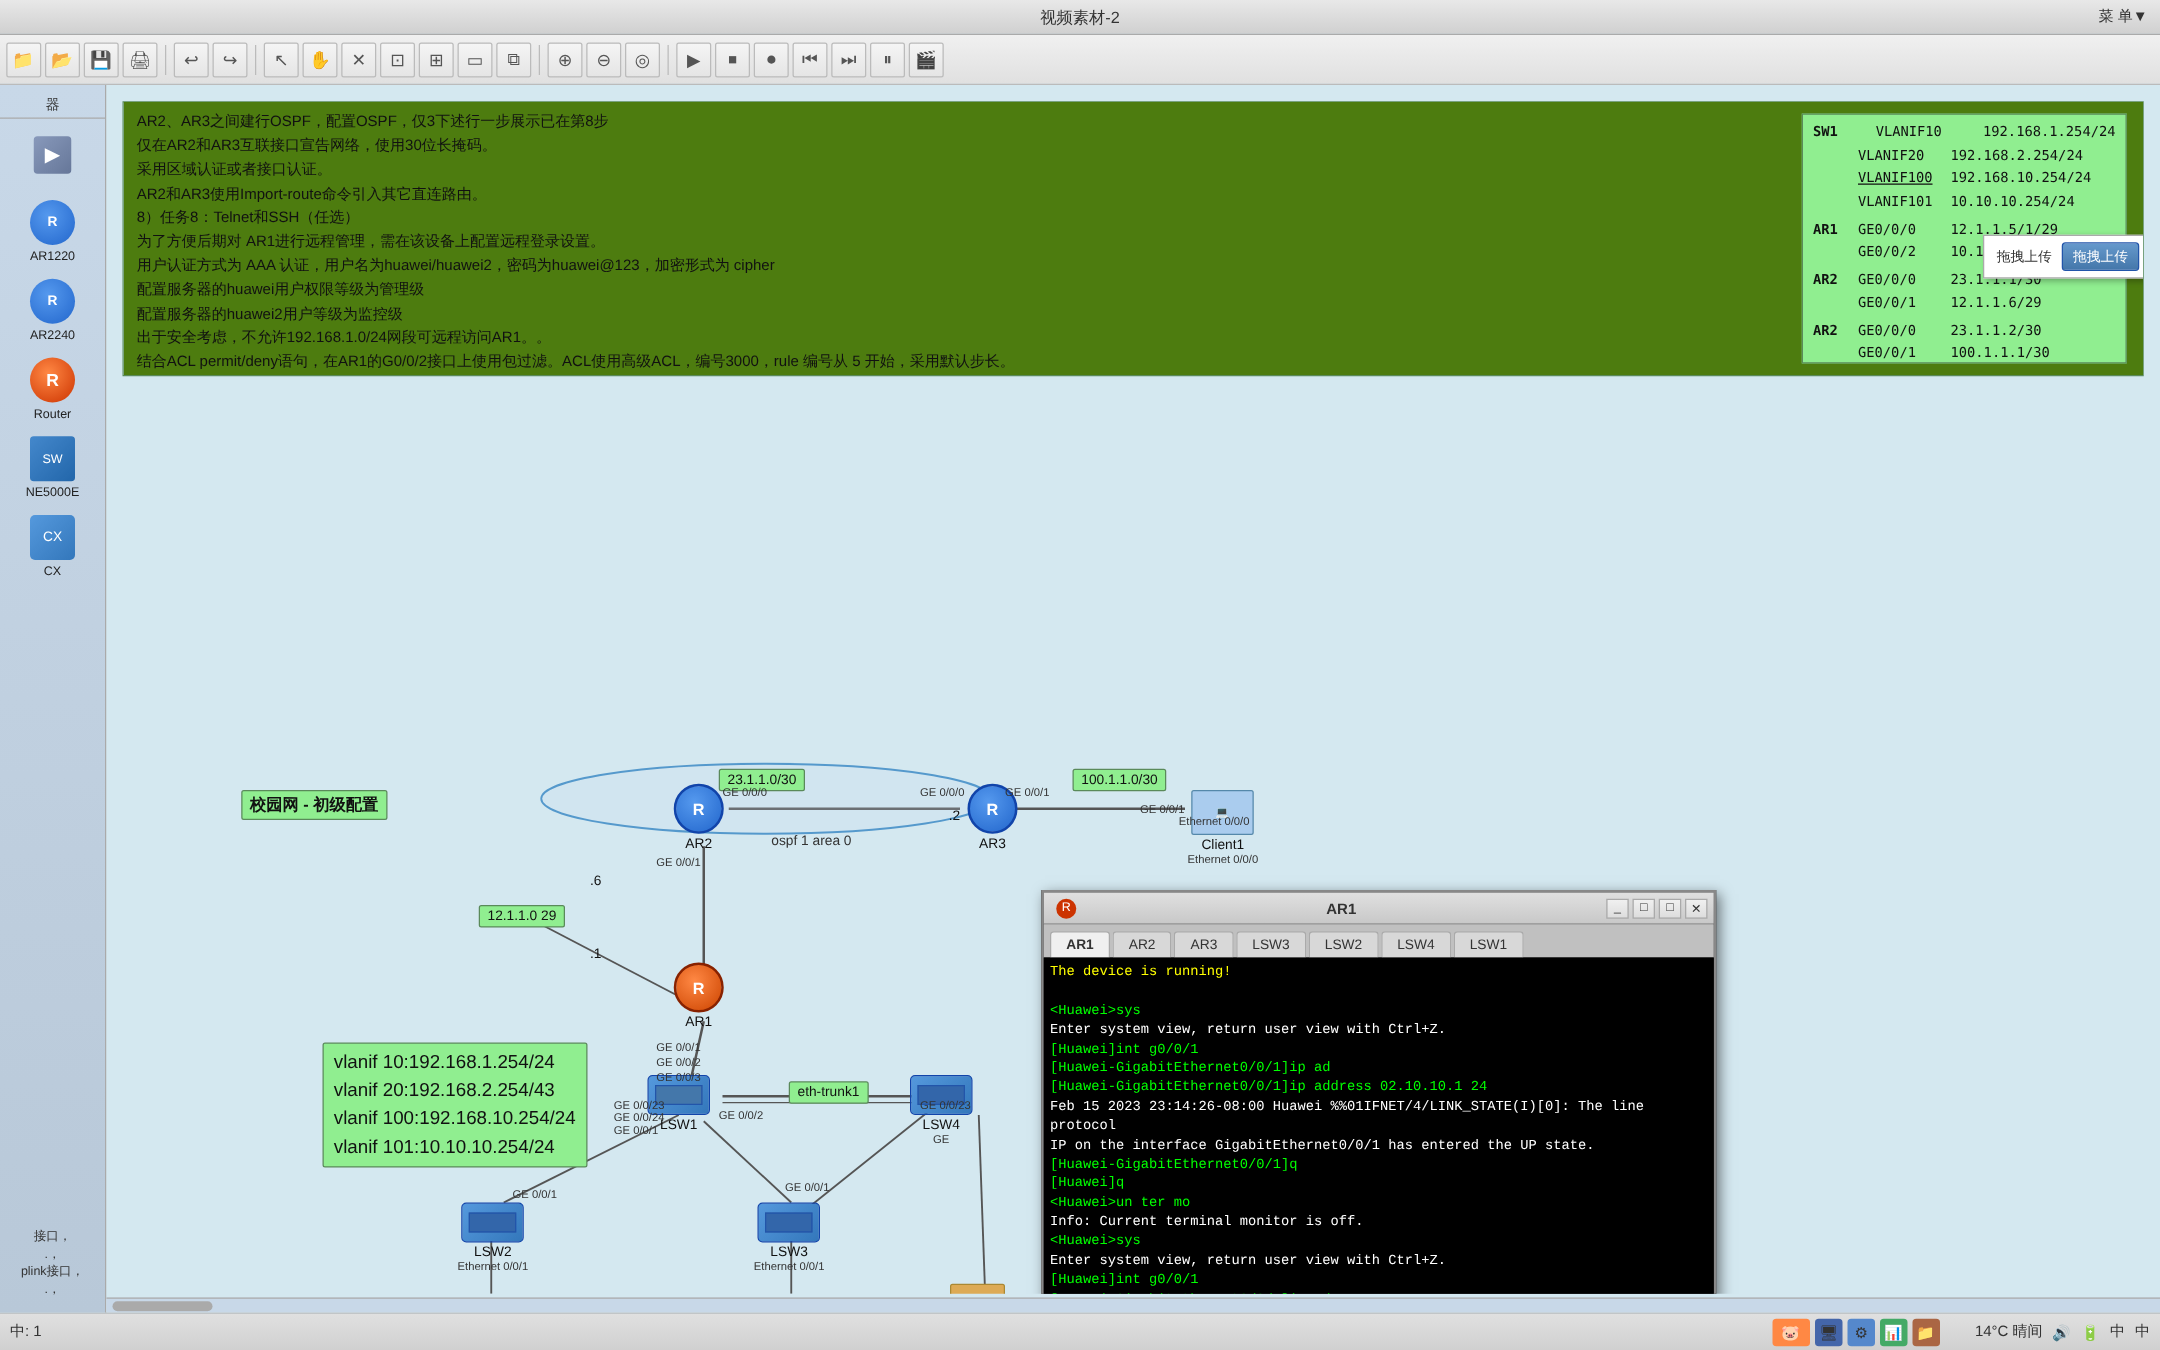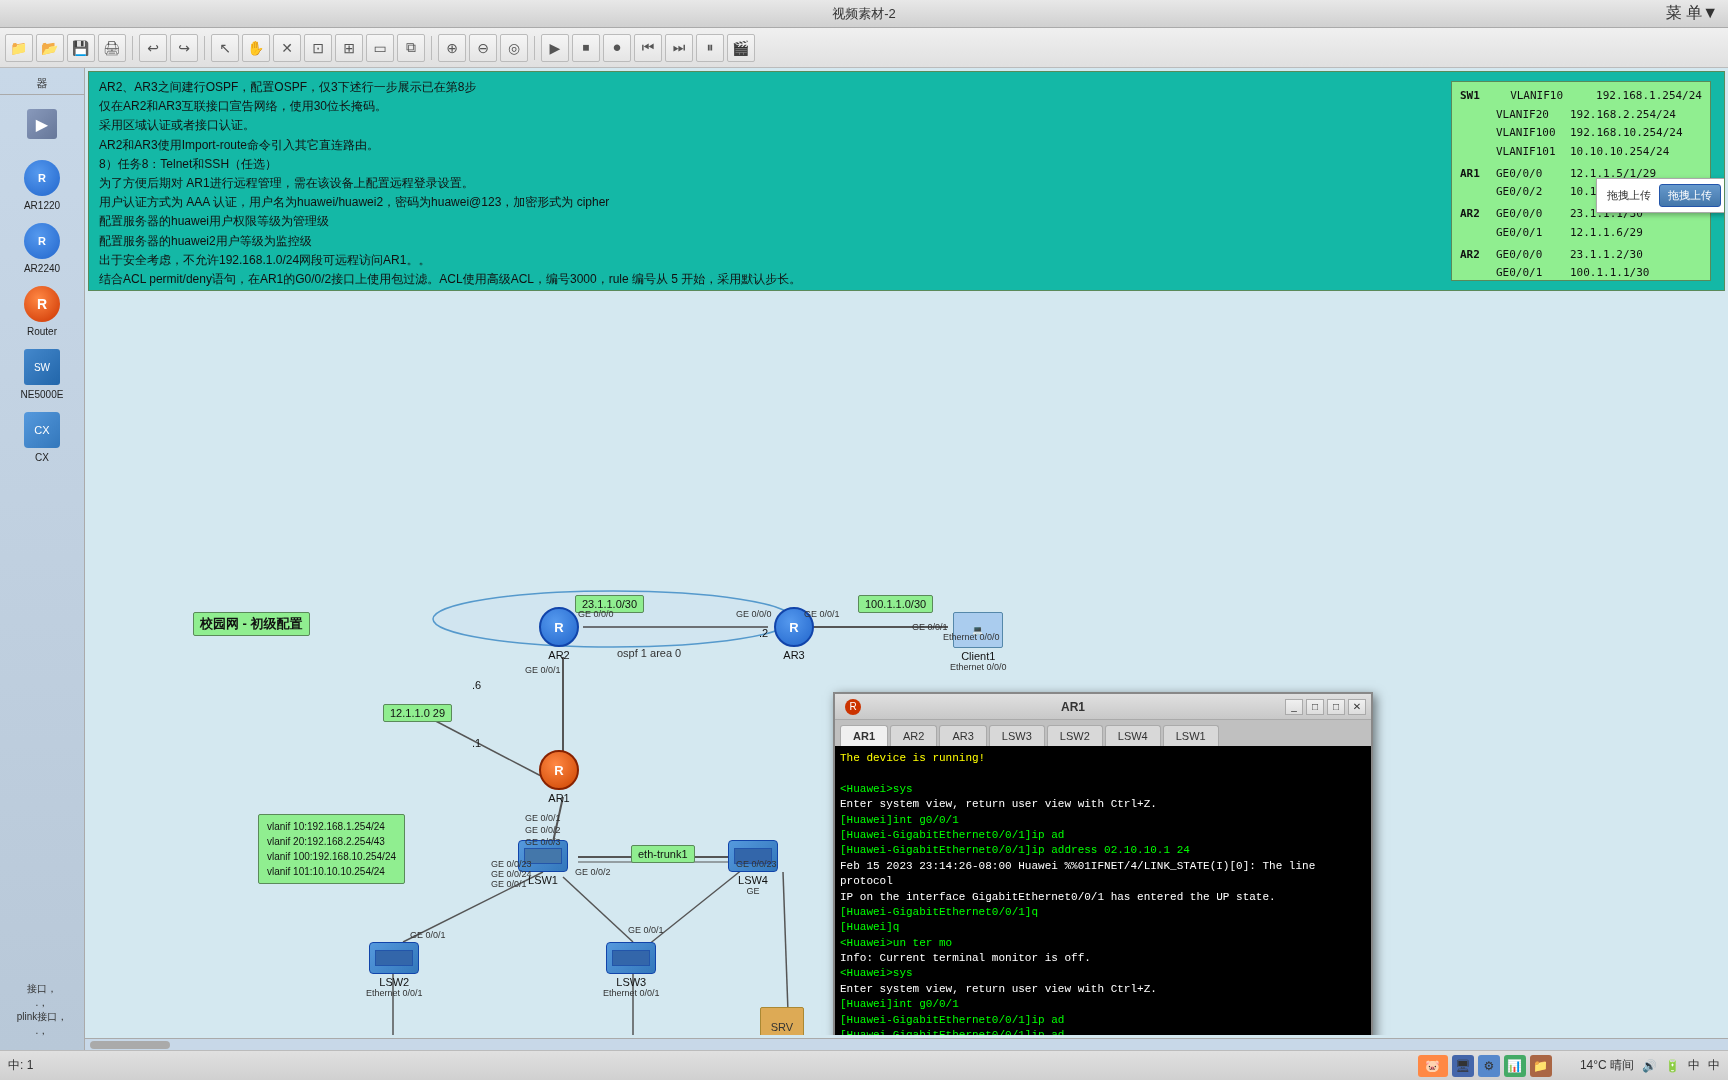--- a/index.html
+++ b/index.html
@@ -5,21 +5,21 @@
     * { margin: 0; padding: 0; box-sizing: border-box; }
     body { width: 1728px; height: 1080px; overflow: hidden; background: #d4e8f0; font-family: 'SimSun', 'Microsoft YaHei', Arial, sans-serif; font-size: 12px; }
 
     
     .title-bar {
       width: 100%; height: 28px; background: linear-gradient(to bottom, #e8e8e8, #d0d0d0);
       border-bottom: 1px solid #aaa; display: flex; align-items: center; justify-content: center;
       position: relative; font-size: 13px; color: #333;
     }
     .title-bar .menu-area {
-      position: absolute; right: 10px; font-size: 16px; color: #333;
+      position: absolute; right: 10px; font-size: 12px; color: #333;
     }
 
     
     .toolbar {
       width: 100%; height: 40px; background: linear-gradient(to bottom, #f0f0f0, #e0e0e0);
       border-bottom: 1px solid #bbb; display: flex; align-items: center; padding: 0 5px; gap: 3px;
     }
     .toolbar-btn {
       width: 28px; height: 28px; background: linear-gradient(to bottom, #f5f5f5, #e5e5e5);
       border: 1px solid #bbb; border-radius: 2px; display: flex; align-items: center; justify-content: center;
@@ -67,33 +67,33 @@
       width: 36px; height: 36px; border-radius: 50%;
       background: radial-gradient(circle at 40% 35%, #5599ee, #2266cc);
       display: flex; align-items: center; justify-content: center; color: white; font-size: 11px; font-weight: bold;
     }
 
     
     .content-area { flex: 1; display: flex; flex-direction: column; overflow: hidden; }
 
     
     .top-panel {
-      background: #14b8a6; border: 1px solid #5a8a5a; margin: 3px; padding: 6px 10px;
+      background: #4d7c0f; border: 1px solid #5a8a5a; margin: 13px; padding: 6px 10px;
       font-size: 12px; color: #111; line-height: 1.6; max-height: 220px; overflow-y: auto;
     }
 
     
     .diagram-area {
       flex: 1; position: relative; background: #d4e8f0; overflow: hidden; margin: 3px;
     }
 
     
     .info-box {
       position: absolute; background: #90ee90; border: 1px solid #5a8a5a;
-      padding: 4px 8px; font-size: 10px; color: #111; border-radius: 2px;
+      padding: 4px 8px; font-size: 15px; color: #111; border-radius: 2px;
     }
     .network-label {
       position: absolute; background: #90ee90; border: 1px solid #5a8a5a;
       padding: 2px 6px; font-size: 11px; color: #111; border-radius: 2px;
     }
 
     
     .node {
       position: absolute; display: flex; flex-direction: column; align-items: center;
     }
@@ -297,21 +297,21 @@
           <span style="display:inline-block;width:70px;">VLANIF10</span>
           <span>192.168.1.254/24</span>
         </div>
         <div style="display:flex;gap:4px;align-items:center;">
           <span style="display:inline-block;width:32px;"></span>
           <span style="display:inline-block;width:70px;">VLANIF20</span>
           <span>192.168.2.254/24</span>
         </div>
         <div style="display:flex;gap:4px;align-items:center;">
           <span style="display:inline-block;width:32px;"></span>
-          <span style="display:inline-block;width:70px;">VLANIF100</span>
+          <span style="display:inline-block;width:70px;text-decoration:underline;">VLANIF100</span>
           <span>192.168.10.254/24</span>
         </div>
         <div style="display:flex;gap:4px;align-items:center;">
           <span style="display:inline-block;width:32px;"></span>
           <span style="display:inline-block;width:70px;">VLANIF101</span>
           <span>10.10.10.254/24</span>
         </div>
         <div style="display:flex;gap:4px;align-items:center;margin-top:3px;">
           <span style="display:inline-block;width:32px;font-weight:bold;">AR1</span>
           <span style="display:inline-block;width:70px;">GE0/0/0</span>

